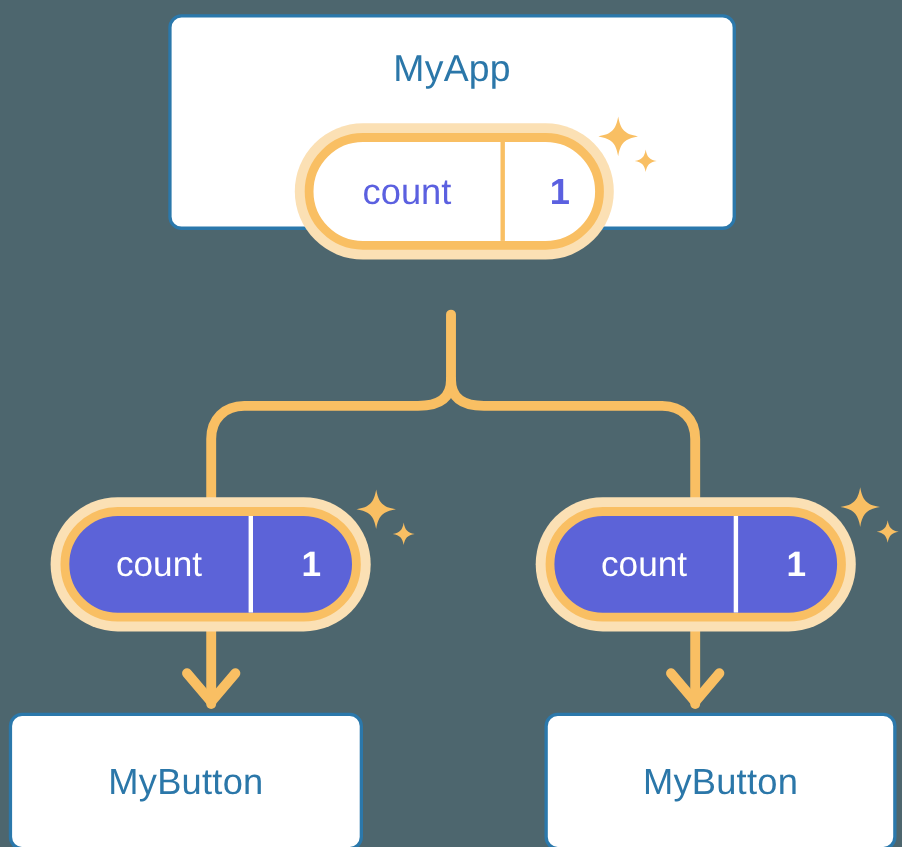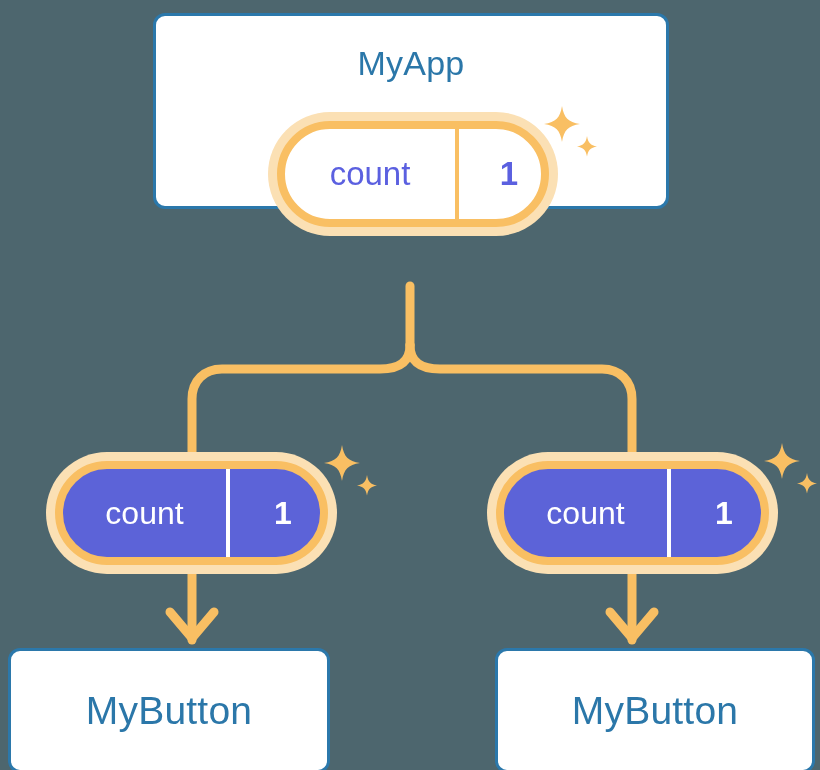--- a/index.html
+++ b/index.html
@@ -36,21 +36,21 @@
   }
 
   
   #root-card{left:153px;top:13px;width:516px;height:196px;}
   #root-card .card-title{margin-top:28px;}
 
   
   .leaf-card{height:125px;justify-content:center;}
   #leaf-card-left{left:8px;top:648px;width:322px;}
   #leaf-card-right{left:495px;top:648px;width:320px;}
-  .leaf-card .card-title{font-size:39px;}
+  .leaf-card .card-title{font-size:33px;}
 
   
   .pill-wrap{
     position:absolute;
     z-index:4;
   }
   .pill-halo{
     position:absolute;
     inset:0;
     background:#fbe0b4;

